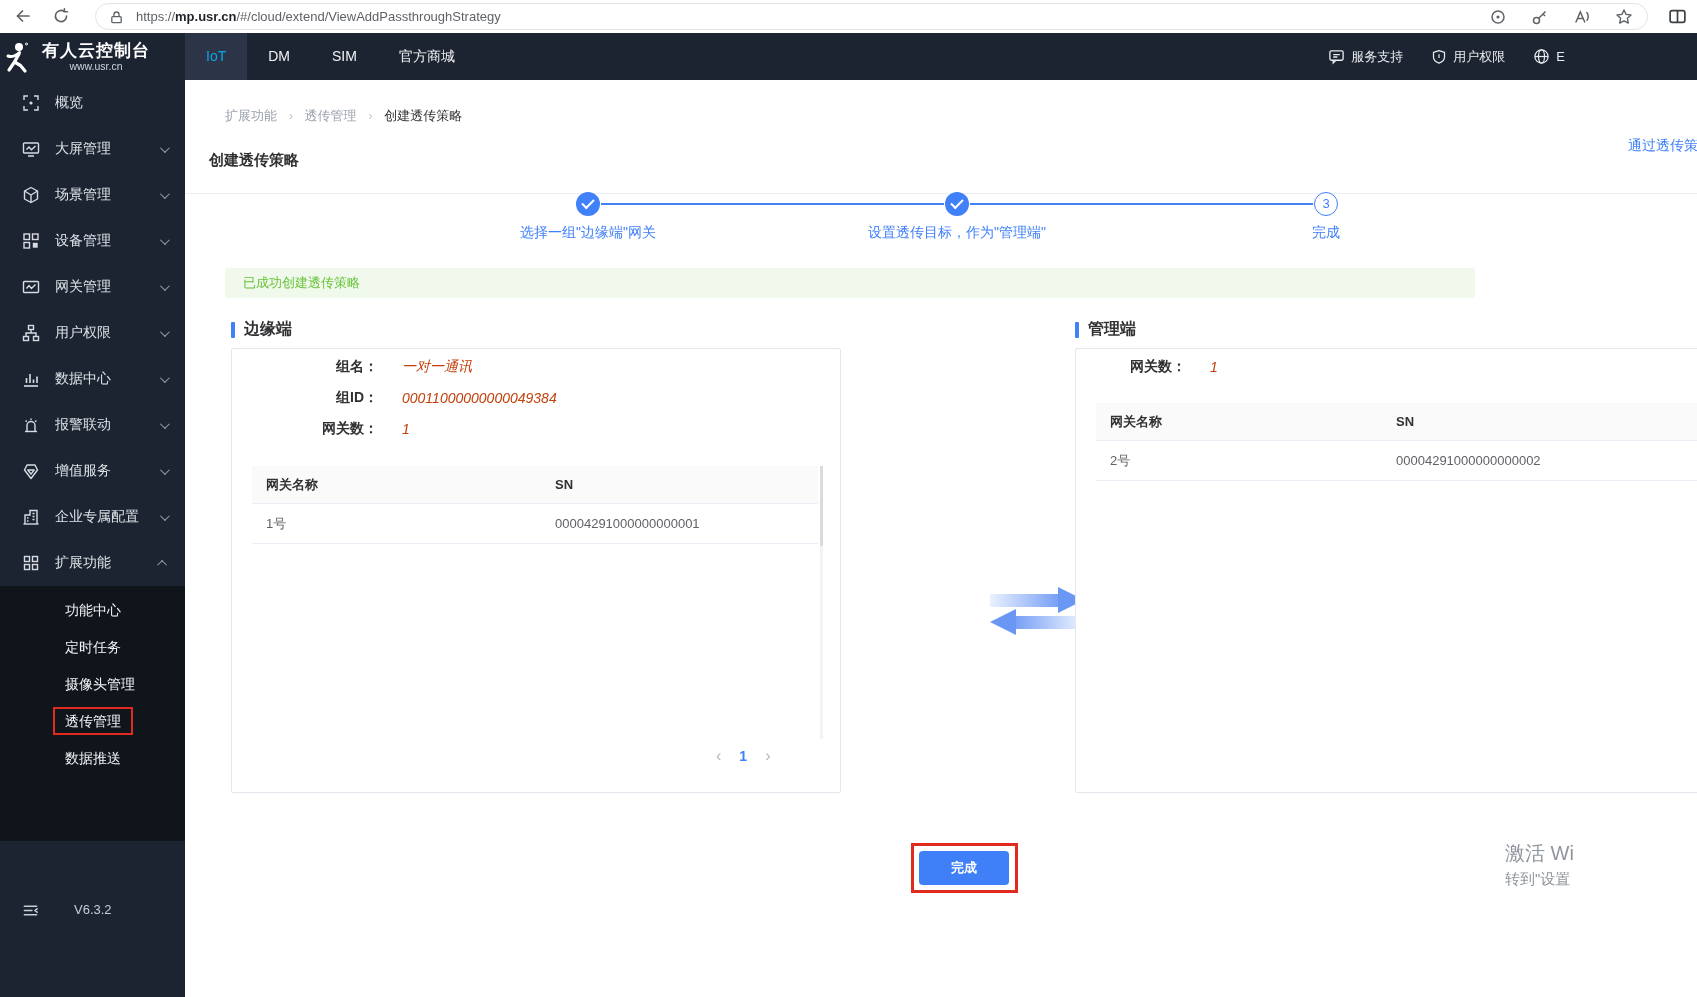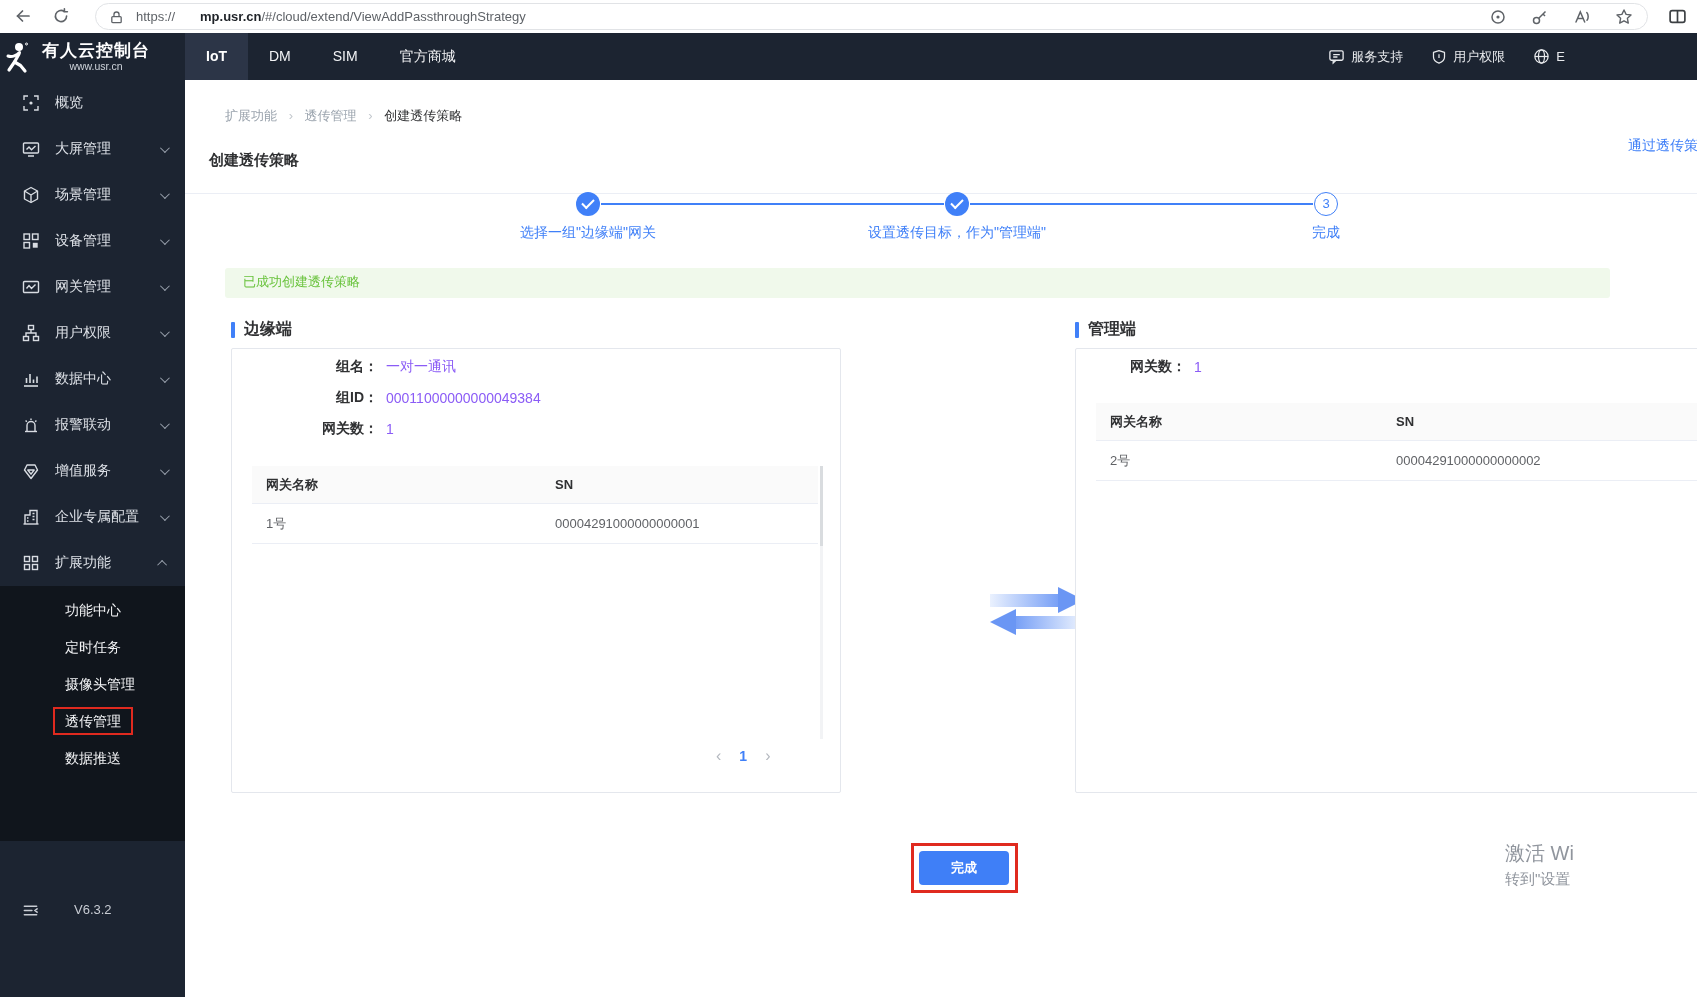--- a/index.html
+++ b/index.html
@@ -6,32 +6,32 @@
   html,body { width:1697px; height:997px; overflow:hidden; background:#fff;
               font-family:"Liberation Sans", sans-serif; }
   .abs { position:absolute; }
 
   
   .browser-bar { position:absolute; top:0; left:0; width:1697px; height:33px; background:#fff; z-index:20; }
   .b-icon { position:absolute; color:#5f6368; }
   .url-pill { position:absolute; left:95px; top:3px; width:1553px; height:27px; background:#fff;
               border:1px solid #e1e3e6; border-radius:14px; display:flex; align-items:center; }
   .url-text { margin-left:40px; font-size:13px; color:#5f6368; white-space:nowrap; }
-  .url-text .host { color:#1f2328; font-weight:bold;margin-left:25px; }
+  .url-text .host { color:#1f2328; font-weight:bold; }
   .pill-icons { position:absolute; right:14px; top:4px; display:flex; gap:24px; color:#5f6368; }
 
   
   .top-nav { position:absolute; top:33px; left:0; width:1697px; height:47px; background:#1c2431;
              display:flex; align-items:stretch; z-index:10; }
   .logo { width:185px; display:flex; align-items:center; color:#fff; }
   .logo-txt { margin-left:8px; text-align:center; }
   .logo-title { font-size:17px; font-weight:bold; letter-spacing:1px; line-height:19px; }
   .logo-sub { font-size:10.5px; color:#cfd4db; line-height:12px; }
   .tab { line-height:47px; padding:0 21px; color:#f2f3f5; font-size:14px; cursor:pointer; }
-  .tab.active { background:#2c3547; color:#ffffff;font-weight:bold; }
+  .tab.active { background:#2c3547; color:#0ea5e9; }
   .nav-right { margin-left:auto; display:flex; align-items:center; gap:28px; padding-right:132px;
                color:#e8eaed; font-size:13px; }
   .nav-right .nr-item { display:flex; align-items:center; gap:6px; }
 
   
   .sidebar { position:absolute; top:80px; left:0; width:185px; height:917px; background:#1c2431; z-index:9; }
   .side-item { height:46px; display:flex; align-items:center; padding:0 18px 0 22px;
                color:#dde1e7; font-size:14px; cursor:pointer; }
   .side-item .lbl { margin-left:15px; }
   .chev { margin-left:auto; width:7px; height:7px; border-right:1.5px solid #98a0ac;
@@ -58,32 +58,32 @@
   .step-circle { position:absolute; top:112px; width:24px; height:24px; border-radius:50%; }
   .step-circle.done { background:#4080f8; }
   .step-circle.done::after { content:""; position:absolute; left:6px; top:7px; width:10px; height:5px;
         border-left:2px solid #fff; border-bottom:2px solid #fff; transform:rotate(-45deg); }
   .step-circle.current { background:#fff; border:1.5px solid #4080f8; color:#4080f8;
         font-size:13px; text-align:center; line-height:21px; }
   .step-label { position:absolute; top:144px; transform:translateX(-50%); white-space:nowrap;
         font-size:14px; color:#4080f8; }
 
   
-  .alert { position:absolute; left:40px; top:188px; width:1385px; height:30px; background:#f0f9eb;
-           border-radius:3px; color:#67c23a; font-size:13px; line-height:30px; padding-left:18px;font-family:Liberation Mono, monospace; }
+  .alert { position:absolute; left:40px; top:188px; width:1250px; height:30px; background:#f0f9eb;
+           border-radius:3px; color:#67c23a; font-size:13px; line-height:30px; padding-left:18px; }
 
   
   .sec-title { position:absolute; top:239px; display:flex; align-items:center;
                font-size:16px; font-weight:bold; color:#303133; }
   .sec-bar { width:4px; height:16px; background:#4080f8; border-radius:1px; margin-right:9px; }
   .card { position:absolute; top:268px; height:445px; border:1px solid #e4e7ed; border-radius:2px; background:#fff; }
   .fields { padding-top:2px; }
   .field { display:flex; height:31px; align-items:center; font-size:14px; }
   .f-label { width:110px; text-align:right; font-weight:bold; color:#303133; }
-  .f-value { margin-left:8px; color:#8b5cf6; }
+  .f-value { margin-left:24px; color:#c2410c;font-style:italic; }
   .tbl { position:absolute; left:20px; }
   .t-head { display:flex; height:38px; align-items:center; background:#fafafa;
             font-size:13px; font-weight:bold; color:#303133; border-bottom:1px solid #ebeef5; }
   .t-row { display:flex; height:40px; align-items:center; font-size:13px; color:#606266;
            border-bottom:1px solid #ebeef5; }
   .c1 { width:303px; padding-left:14px; }
   .c2 { flex:1; }
   .vtrack { position:absolute; left:588px; top:117px; width:3px; height:273px; background:#f2f3f5; }
   .vthumb { position:absolute; left:588px; top:117px; width:3px; height:80px; background:#d9dcdf; }
   .pager { position:absolute; left:484px; top:398px; display:flex; align-items:center; gap:18px;

